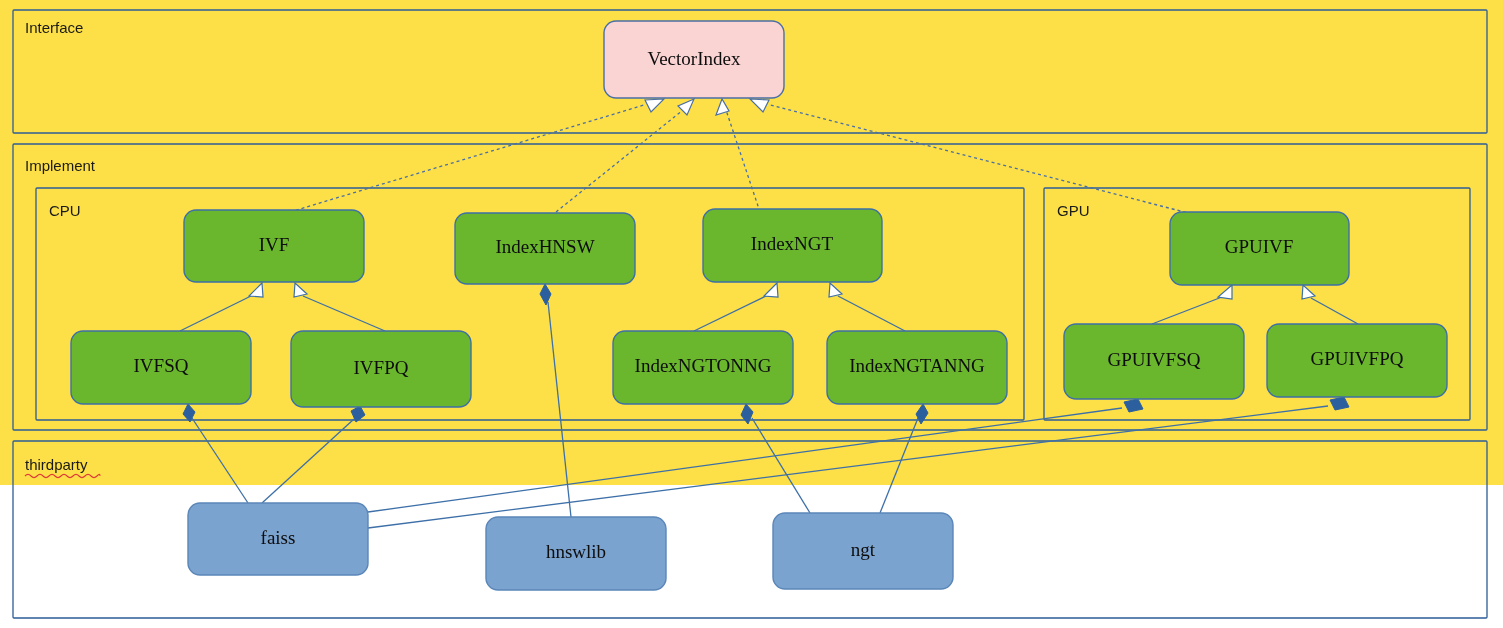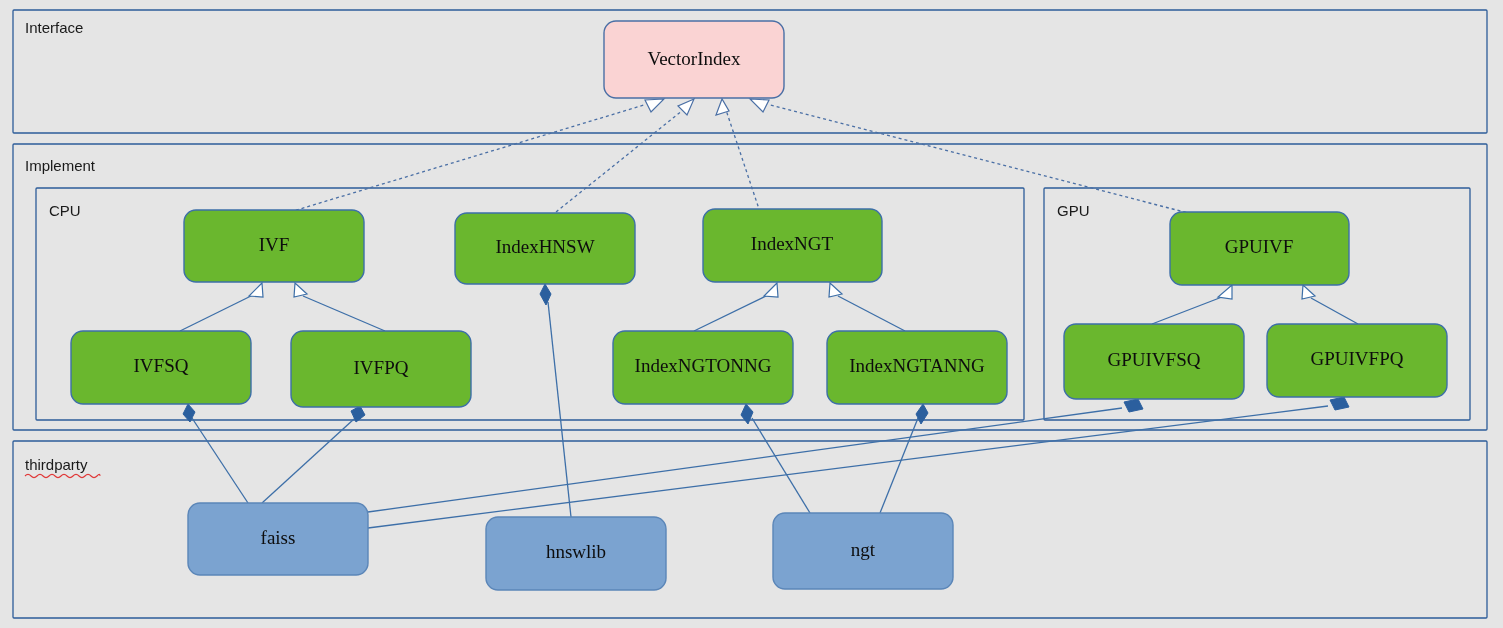--- a/index.html
+++ b/index.html
@@ -1,18 +1,18 @@
 <!DOCTYPE html>
 <html><head>
 <meta charset="utf-8">
 <style>
   html,body{margin:0;padding:0;background:#ffffff;}
   body{width:1503px;height:628px;overflow:hidden;
        font-family:"Liberation Sans",sans-serif;}
-  #stage{position:relative;width:1503px;height:628px;background:#e5e5e5;}
+  #stage{position:relative;width:1503px;height:485px;background:#fde047;}
   svg#diagram{position:absolute;left:0;top:0;width:1503px;height:628px;}
   .container-label{font-family:"Liberation Sans",sans-serif;font-size:15px;fill:#1a1a1a;}
   .node-label{font-family:"Liberation Serif",serif;font-size:19px;fill:#0d0d0d;text-anchor:middle;dominant-baseline:middle;}
   .grp-rect{fill:none;stroke:#2d5c99;stroke-width:1.3;}
   .node-green{fill:#6ab72e;stroke:#3d6fa8;stroke-width:1.4;}
   .node-pink{fill:#fad3d3;stroke:#4a6fa5;stroke-width:1.4;}
   .node-blue{fill:#7ba3d0;stroke:#5b86b8;stroke-width:1.4;}
   .edge{stroke:#3d6fa8;stroke-width:1.3;fill:none;}
   .edge-dashed{stroke:#4a6fa5;stroke-width:1.3;fill:none;stroke-dasharray:3 3;}
   .arrowhead-hollow{fill:#ffffff;stroke:#4a6fa5;stroke-width:1.2;}

